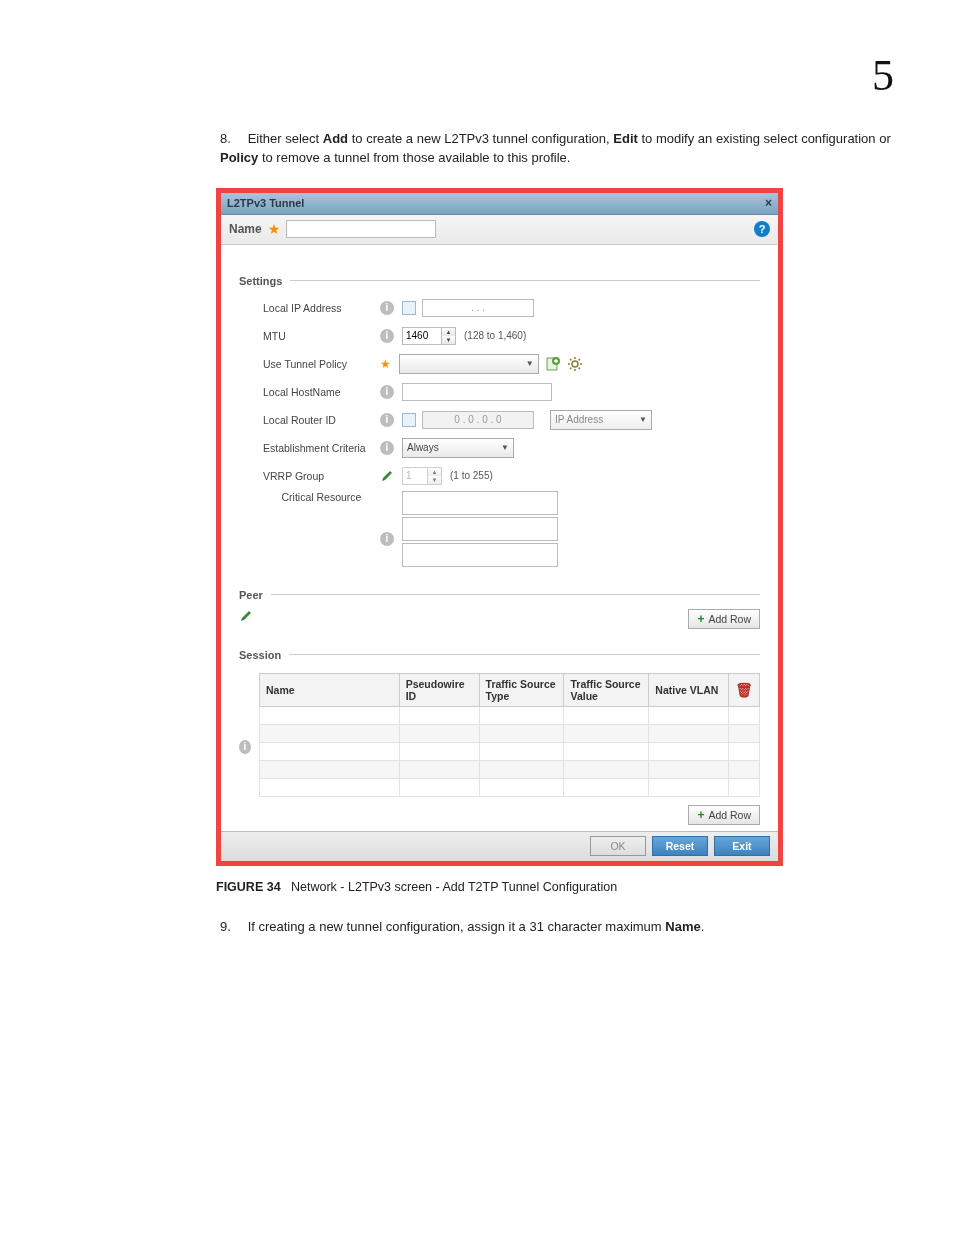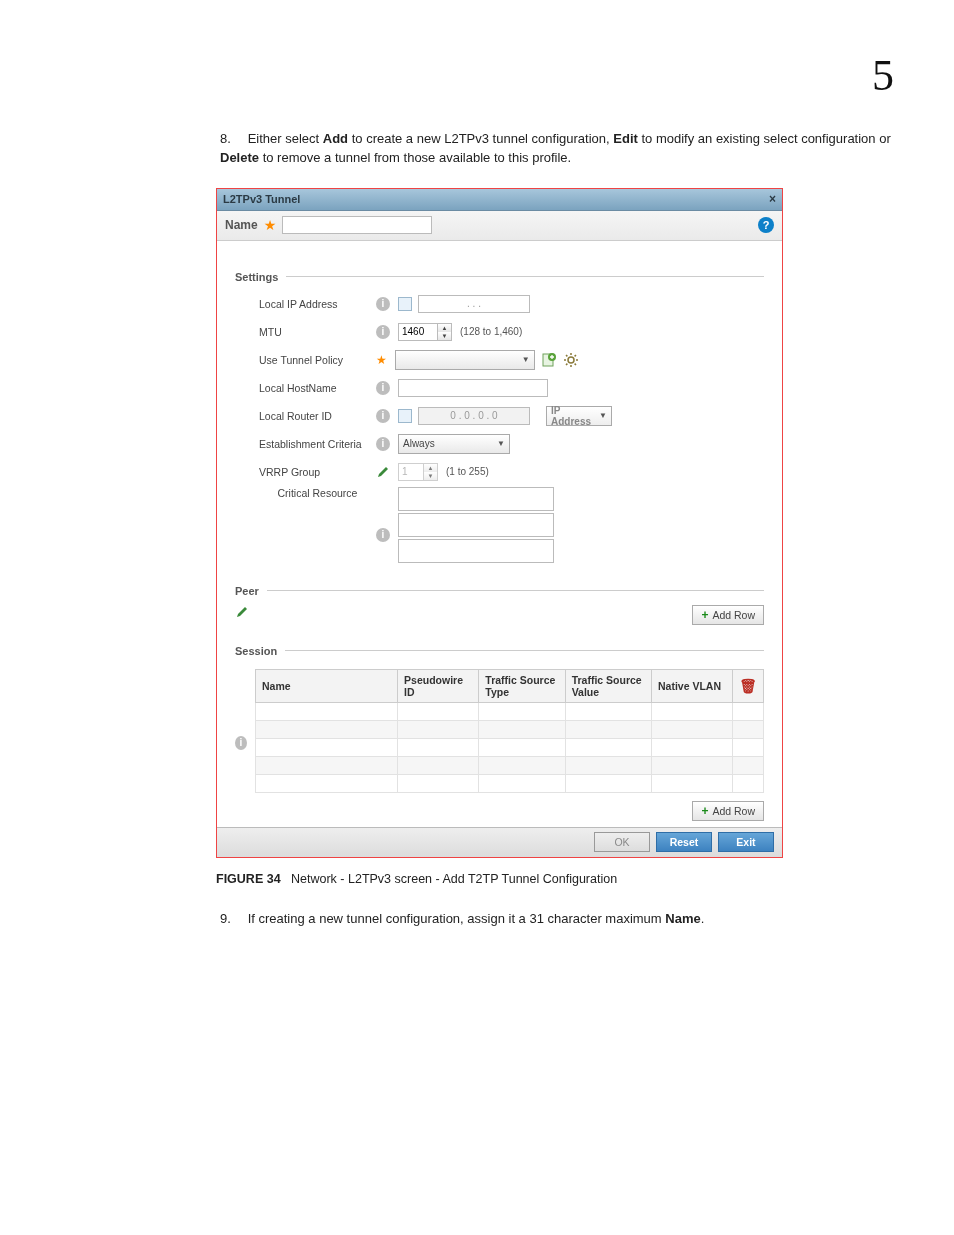--- a/index.html
+++ b/index.html
@@ -5,21 +5,21 @@
   * { box-sizing: border-box; font-family: Arial, Helvetica, sans-serif; }
   body { margin: 0; padding: 0; width: 954px; background: #fff; color: #222; font-size: 13px; }
   .page { padding: 40px 60px 40px 60px; position: relative; }
   .page-number { position: absolute; top: 50px; right: 60px; font-size: 44px; font-weight: normal; color: #111; font-family: "Times New Roman", serif; }
   .body-text { margin: 90px 0 0 160px; width: 700px; line-height: 1.45; }
   ol.instruction { counter-reset: inst 7; list-style: none; padding: 0; margin: 0; }
   ol.instruction > li::before { counter-increment: inst; content: counter(inst) "."; display: inline-block; width: 24px; }
   ol.instruction.nine { counter-reset: inst 8; }
   .bold { font-weight: bold; }
 
-  .dialog { margin: 20px 16px 0 156px; width: 567px; border: 1px solid #ef4444; background: #fff; }
+  .dialog { margin: 20px 16px 0 156px; width: 567px; border: 5px solid #ef4444; background: #fff; }
   .dialog-titlebar { height: 22px; background: linear-gradient(#a7c6db, #7ba3bf); padding: 0 6px; display: flex; align-items: center; border-bottom: 1px solid #6b8ba3; }
   .dialog-title { color: #2b3a44; font-weight: bold; font-size: 11px; flex: 1; }
   .close-x { font-weight: bold; font-size: 12px; cursor: default; color:#2b3a44; }
 
   .name-row { height: 30px; background: linear-gradient(#f5f5f5,#eaeaea); border-bottom: 1px solid #ccc; display: flex; align-items: center; padding: 0 8px; }
   .name-row label { font-weight: bold; font-size: 12px; color:#555; margin-right:6px;}
   .star { color: #ff8c00; font-size: 14px; margin-right:6px; }
   .name-row input { border: 1px solid #bbb; height: 18px; width: 150px; padding:1px 3px; font-size:11px; }
   .help-icon { margin-left:auto; width:16px; height:16px; border-radius:50%; background:#0d80c9; color:#fff; display:flex; align-items:center; justify-content:center; font-weight:bold; font-size:11px; }
 
@@ -74,21 +74,21 @@
 </style>
 </head>
 <body>
 
 <div class="page">
   <div class="page-number">5</div>
 
   <div class="body-text">
     <ol class="instruction">
         <li>
-      <span>Either select </span><span class="bold">Add</span><span> to create a new L2TPv3 tunnel configuration, </span><span class="bold">Edit</span><span> to modify an existing select configuration or </span><span class="bold">Delete</span><span> to remove a tunnel from those available to this profile.</span>
+      <span>Either select </span><span class="bold">Add</span><span> to create a new L2TPv3 tunnel configuration, </span><span class="bold">Edit</span><span> to modify an existing select configuration or </span><span class="bold">Policy</span><span> to remove a tunnel from those available to this profile.</span>
     </li>
       </ol>
   </div>
 
   <div class="dialog">
     <div class="dialog-titlebar">
       <span class="dialog-title">L2TPv3 Tunnel</span>
       <span class="close-x">×</span>
     </div>
     <div class="name-row">
@@ -151,21 +151,21 @@
             <span class="lbl">Local HostName</span>
             <span class="info-icon">i</span>
             <span class="txt" style="width:150px;"></span>
           </div>
           <div class="form-row">
             <span class="lbl">Local Router ID</span>
             <span class="info-icon">i</span>
             <span class="cb"></span>
             <span class="ip-box ip-disabled">0  .  0  .  0  .  0</span>
             <span style="width:16px;"></span>
-            <span class="select" style="width:66px;background:linear-gradient(#fff,#eee);color:#888;font-weight:bold;">
+            <span class="select" style="width:102px;background:linear-gradient(#fff,#eee);color:#888;">
                 <span>IP Address</span>
                 <span class="arrow">▼</span>
               </span>
           </div>
           <div class="form-row">
             <span class="lbl">Establishment Criteria</span>
             <span class="info-icon">i</span>
             <span class="select" style="width:112px;">
                 <span>Always</span>
                 <span class="arrow">▼</span>

